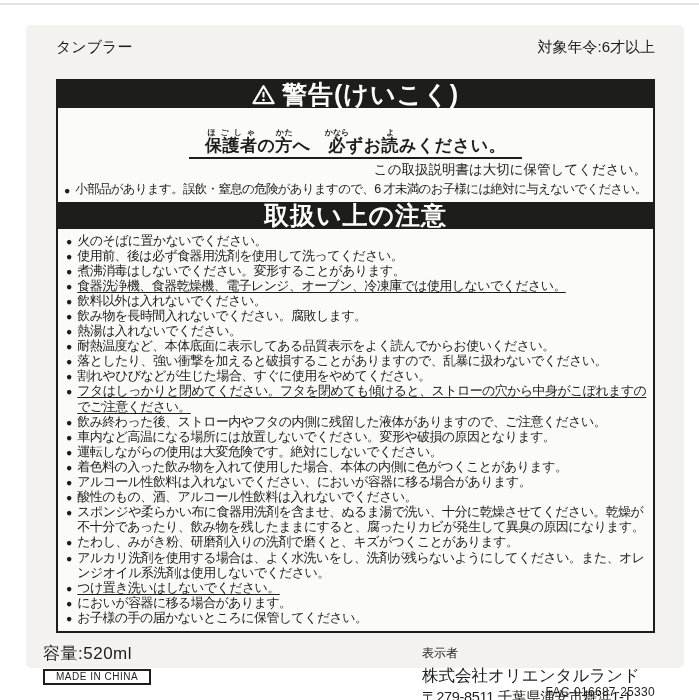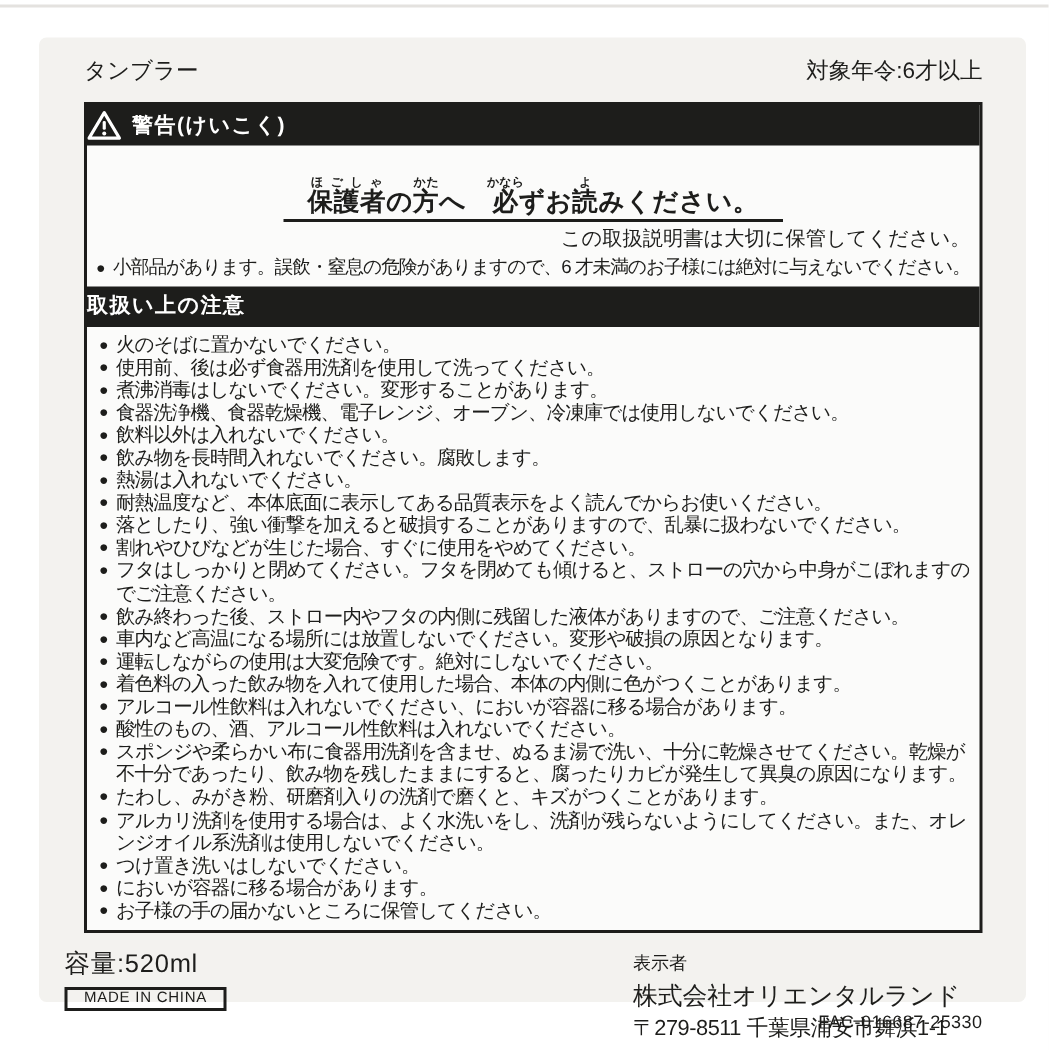--- a/index.html
+++ b/index.html
@@ -1,35 +1,35 @@
 <!DOCTYPE html>
 <html><head>
 <meta charset="utf-8">
 <style>
   html,body{margin:0;padding:0;width:699px;height:700px;background:#ffffff;overflow:hidden;
     font-family:"Liberation Sans","DejaVu Sans",sans-serif;color:#1d1d1b;}
   .photo-edge{position:absolute;top:3px;left:0;right:0;height:2px;background:#d8d6d2;opacity:.7;}
   .card{position:absolute;left:26px;top:25px;width:658px;height:643px;background:#f3f2ef;border-radius:5px;}
   .content{padding:13px 29px 0 30px;}
-  .topbar{display:flex;justify-content:space-between;align-items:flex-end;font-size:15px;margin-bottom:11px;letter-spacing:0;}
+  .topbar{display:flex;justify-content:space-between;align-items:flex-end;font-size:15px;margin-bottom:22px;letter-spacing:0;}
   .main-box{border:2px solid #1d1d1b;background:#fbfbfa;}
-  .banner{background:#1d1d1b;color:#ffffff;height:27px;display:flex;align-items:center;justify-content:flex-start;
-    font-size:14px;font-weight:bold;letter-spacing:1px;gap:7px;}
+  .banner{background:#1d1d1b;color:#ffffff;height:27px;display:flex;align-items:center;justify-content:center;
+    font-size:25px;font-weight:bold;letter-spacing:1px;gap:7px;}
   .warn-icon{display:inline-flex;align-items:center;}
   .sec1{padding:4px 6px 5px;text-align:center;margin-top:16px;}
   .guardian-wrap{display:inline-block;border-bottom:2px solid #1d1d1b;padding:0 16px 1px;}
   .guardian{font-size:17px;font-weight:bold;line-height:1.15;letter-spacing:0.5px;}
   ruby rt{font-size:8px;font-weight:bold;letter-spacing:0;}
   .keep{font-size:13.5px;margin-top:2px;letter-spacing:0;text-align:right;}
   .bullet-line{display:flex;text-align:left;font-size:12.5px;letter-spacing:-0.7px;margin-top:3px;line-height:15px;}
   .dot{flex:none;font-size:10.5px;margin-right:5px;letter-spacing:0;transform:translateY(1px);}
   #precautions-list{list-style:none;margin:0;padding:4px 5px 6px 8px;}
   #precautions-list li{display:flex;font-size:13px;line-height:15.1px;letter-spacing:-0.6px;}
   .txt{flex:1;}
-  .txt.ul{text-underline-offset:2px;}
+  .txt.ul{text-decoration:underline;text-underline-offset:2px;}
   .footer{position:relative;margin-left:-13px;margin-top:9px;height:80px;}
   .f-left .capacity{font-size:17px;letter-spacing:0.5px;}
   .mic-box{display:inline-block;border:2px solid #1d1d1b;padding:0px 11px 1px;font-size:10px;margin-top:4px;letter-spacing:0.5px;}
   .fac{font-size:12px;margin-top:0;letter-spacing:0.3px;text-align:right;}
   .f-right{position:absolute;left:379px;top:0;line-height:22px;}
   .f-right .lbl{font-size:12px;}
   .f-right .name{font-size:16.5px;}
   .f-right .addr{font-size:14.5px;letter-spacing:-0.3px;}
 </style>
 </head>

